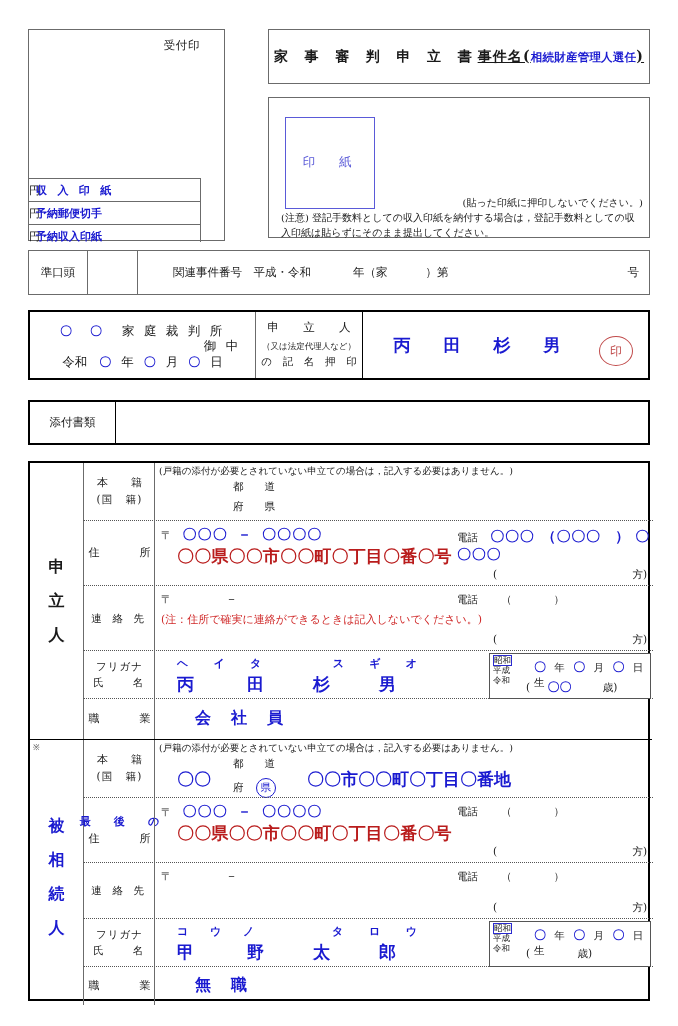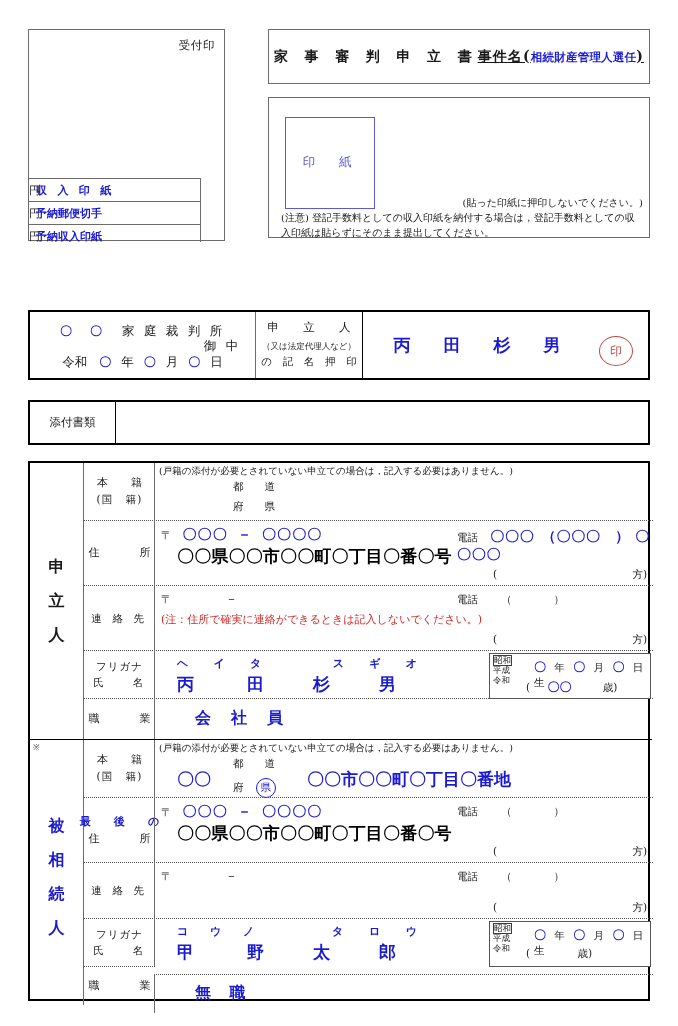--- a/index.html
+++ b/index.html
@@ -16,21 +16,21 @@
   .bx{border:1px solid #6b6b6b;background:#fff;}
   .bxthick{border:2.5px solid #000;background:#fff;}
   .ctr{display:flex;align-items:center;justify-content:center;}
   .vc{display:flex;align-items:center;}
   .blue{color:#1a1ad0;}
   .red{color:#d02a2a;}
   .sp1{letter-spacing:.30em;}
 
   
   #receipt-box{left:28px;top:29px;width:197px;height:212px;}
-  #receipt-label{right:9px;top:8px;font-size:11.5px;letter-spacing:.05em;}
+  #receipt-label{right:24px;top:8px;font-size:11.5px;letter-spacing:.05em;}
   .fee-row{left:0;width:171px;height:23px;border-top:1px solid #6b6b6b;
            display:flex;align-items:center;}
   .fee-row .nm{padding-left:7px;font-size:11px;flex:1;}
   .fee-row .yen{padding-right:9px;font-size:11px;}
   #fee-side{left:171px;top:148px;width:26px;height:64px;border-left:1px solid #6b6b6b;}
 
   
   #title-box{left:268px;top:29px;width:382px;height:55px;}
   #title-text{width:100%;text-align:center;font-size:14px;font-weight:bold;}
   #title-text .t1{letter-spacing:.42em;}
@@ -89,21 +89,21 @@
   .rowbody{position:absolute;left:124px;width:498px;border-left:1px solid #6b6b6b;}
   .dash{border-top:1px dotted #555;}
   .solidtop{border-top:1px solid #6b6b6b;}
 
   .note-koseki{position:absolute;left:4px;top:2px;font-size:9.5px;}
   .todofuken{position:absolute;font-size:10.5px;letter-spacing:.5em;}
   .zip{position:absolute;left:6px;font-size:11px;}
   .zipnum{color:#1a1ad0;font-weight:bold;font-size:14px;letter-spacing:.08em;}
   .tel{position:absolute;font-size:10.5px;}
   .telnum{color:#1a1ad0;font-weight:bold;font-size:14px;letter-spacing:.05em;}
-  .addr{position:absolute;left:22px;font-size:17px;font-weight:bold;color:#000000;letter-spacing:.01em;}
+  .addr{position:absolute;left:22px;font-size:17px;font-weight:bold;color:#b91c1c;letter-spacing:.01em;}
   .kata{position:absolute;right:6px;font-size:10.5px;}
   .katal{position:absolute;font-size:10.5px;}
   .rednote{position:absolute;left:6px;font-size:11px;}
   .furi{position:absolute;font-size:11px;font-weight:bold;color:#1a1ad0;display:flex;}
   .nm{position:absolute;font-size:17px;font-weight:bold;color:#1a1ad0;display:flex;}
   .job{position:absolute;font-size:16px;font-weight:bold;color:#1a1ad0;letter-spacing:.45em;}
 
   
   .dob{position:absolute;border:1px solid #555;background:#fff;}
   .dob-era{position:absolute;left:3px;top:1px;font-size:8.5px;line-height:1.16;}
@@ -145,20 +145,32 @@
   </div>
 
   <div class="abs bx" id="stamp-box">
     <div class="abs" id="stamp-inner">
       <div id="stamp-inner-label">印　紙</div>
     </div>
     <div class="abs" id="stamp-note2">(貼った印紙に押印しないでください。)</div>
     <div class="abs" id="stamp-note3">(注意) 登記手数料としての収入印紙を納付する場合は，登記手数料としての収入印紙は貼らずにそのまま提出してください。</div>
   </div>
 
+  <div class="abs bx" id="rel-box">
+    <div class="abs ctr" id="rel-c1">
+      <span id="rel-label">準口頭</span>
+    </div>
+    <div class="abs" id="rel-c2"></div>
+    <div class="abs vc" id="rel-c3">
+      <span id="rel-text">関連事件番号　平成・令和</span>
+      <span style="padding-left:42px;font-size:11.5px;">年（家</span>
+      <span style="padding-left:38px;font-size:11.5px;">）第</span>
+      <span class="abs" id="rel-go">号</span>
+    </div>
+  </div>
 
   <div class="abs bxthick" id="court-box">
     <div class="abs" id="court-c1">
       <div id="court-line2">
         <span style="margin-right:8px;">令和</span>
         <span class="circ">〇</span>
         <span style="margin:0 6px;">年</span>
         <span class="circ">〇</span>
         <span style="margin:0 6px;">月</span>
         <span class="circ">〇</span>
@@ -402,19 +414,19 @@
           <div class="dob-l2">
             <span>(</span>
             <span style="margin-left:44px;">歳)</span>
           </div>
         </div>
       </div>
 
       <div class="rowlabel dash" style="top:226px;height:38px;">
         <span class="l">職　　業</span>
       </div>
-      <div class="rowbody dash" style="top:234px;height:38px;font-family:Liberation Serif, serif;">
+      <div class="rowbody dash" style="top:226px;height:38px;">
         <div class="job" style="left:40px;top:8px;">無 職</div>
       </div>
     </div>
 
   </div>
 </div>
 
 </body></html>

